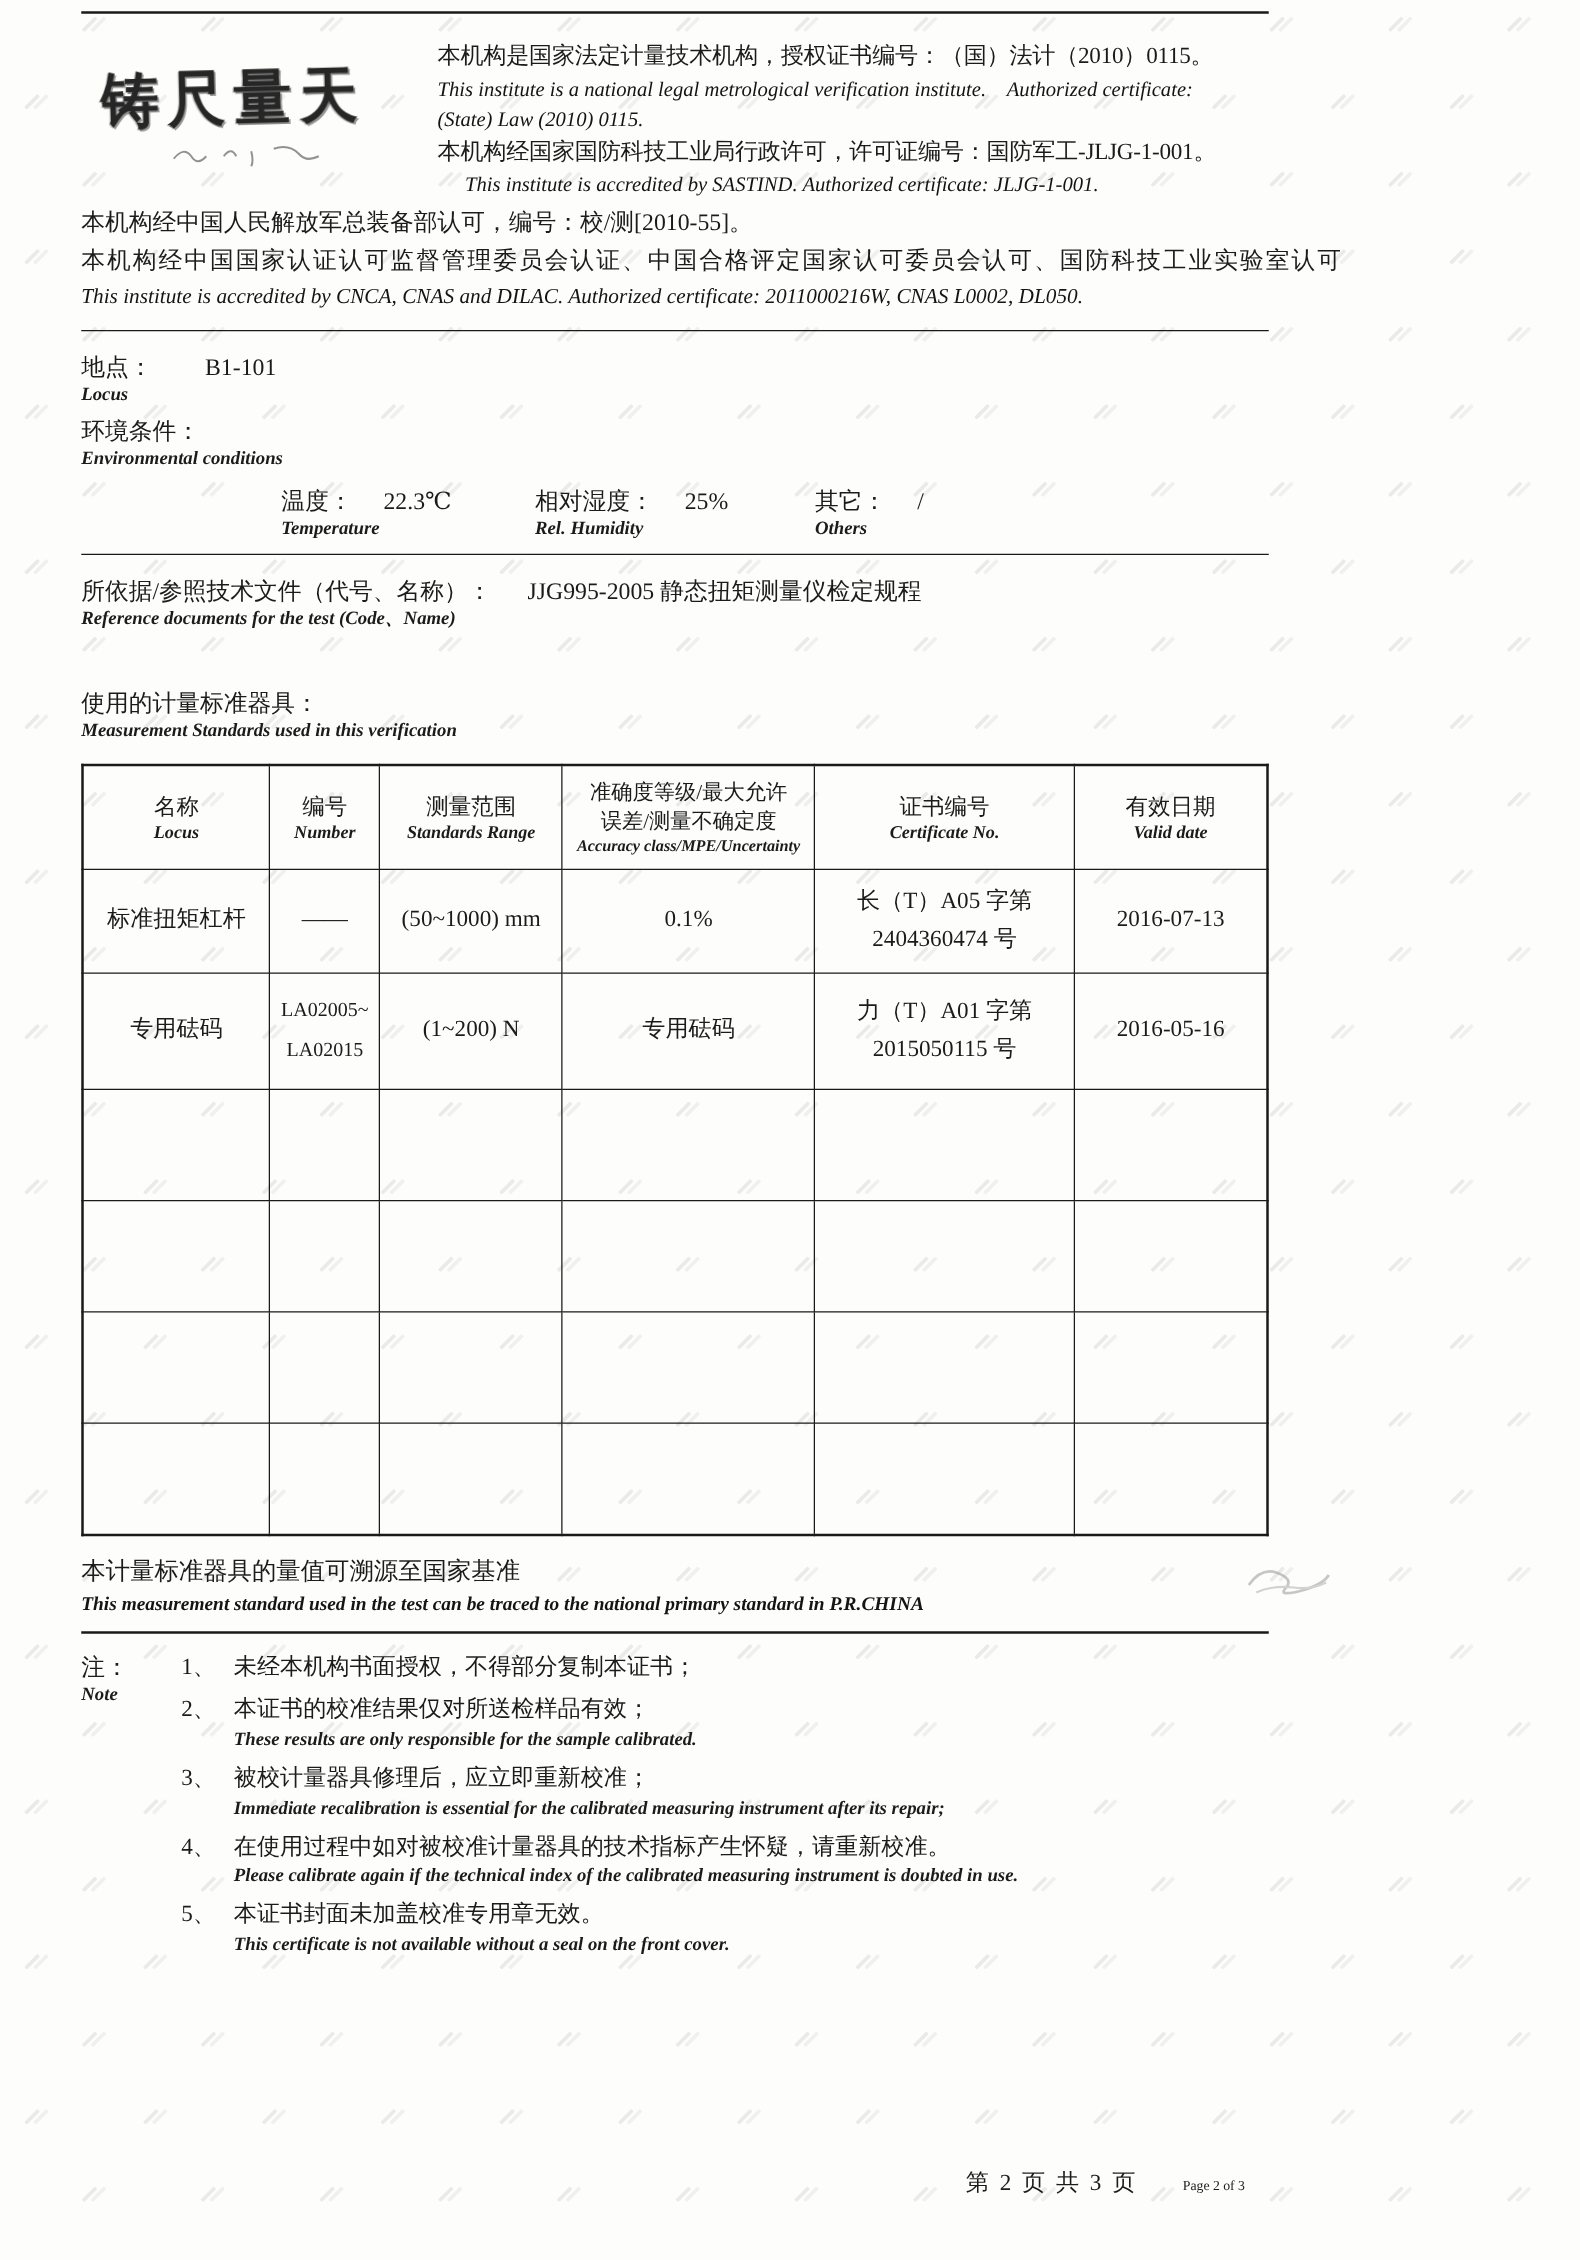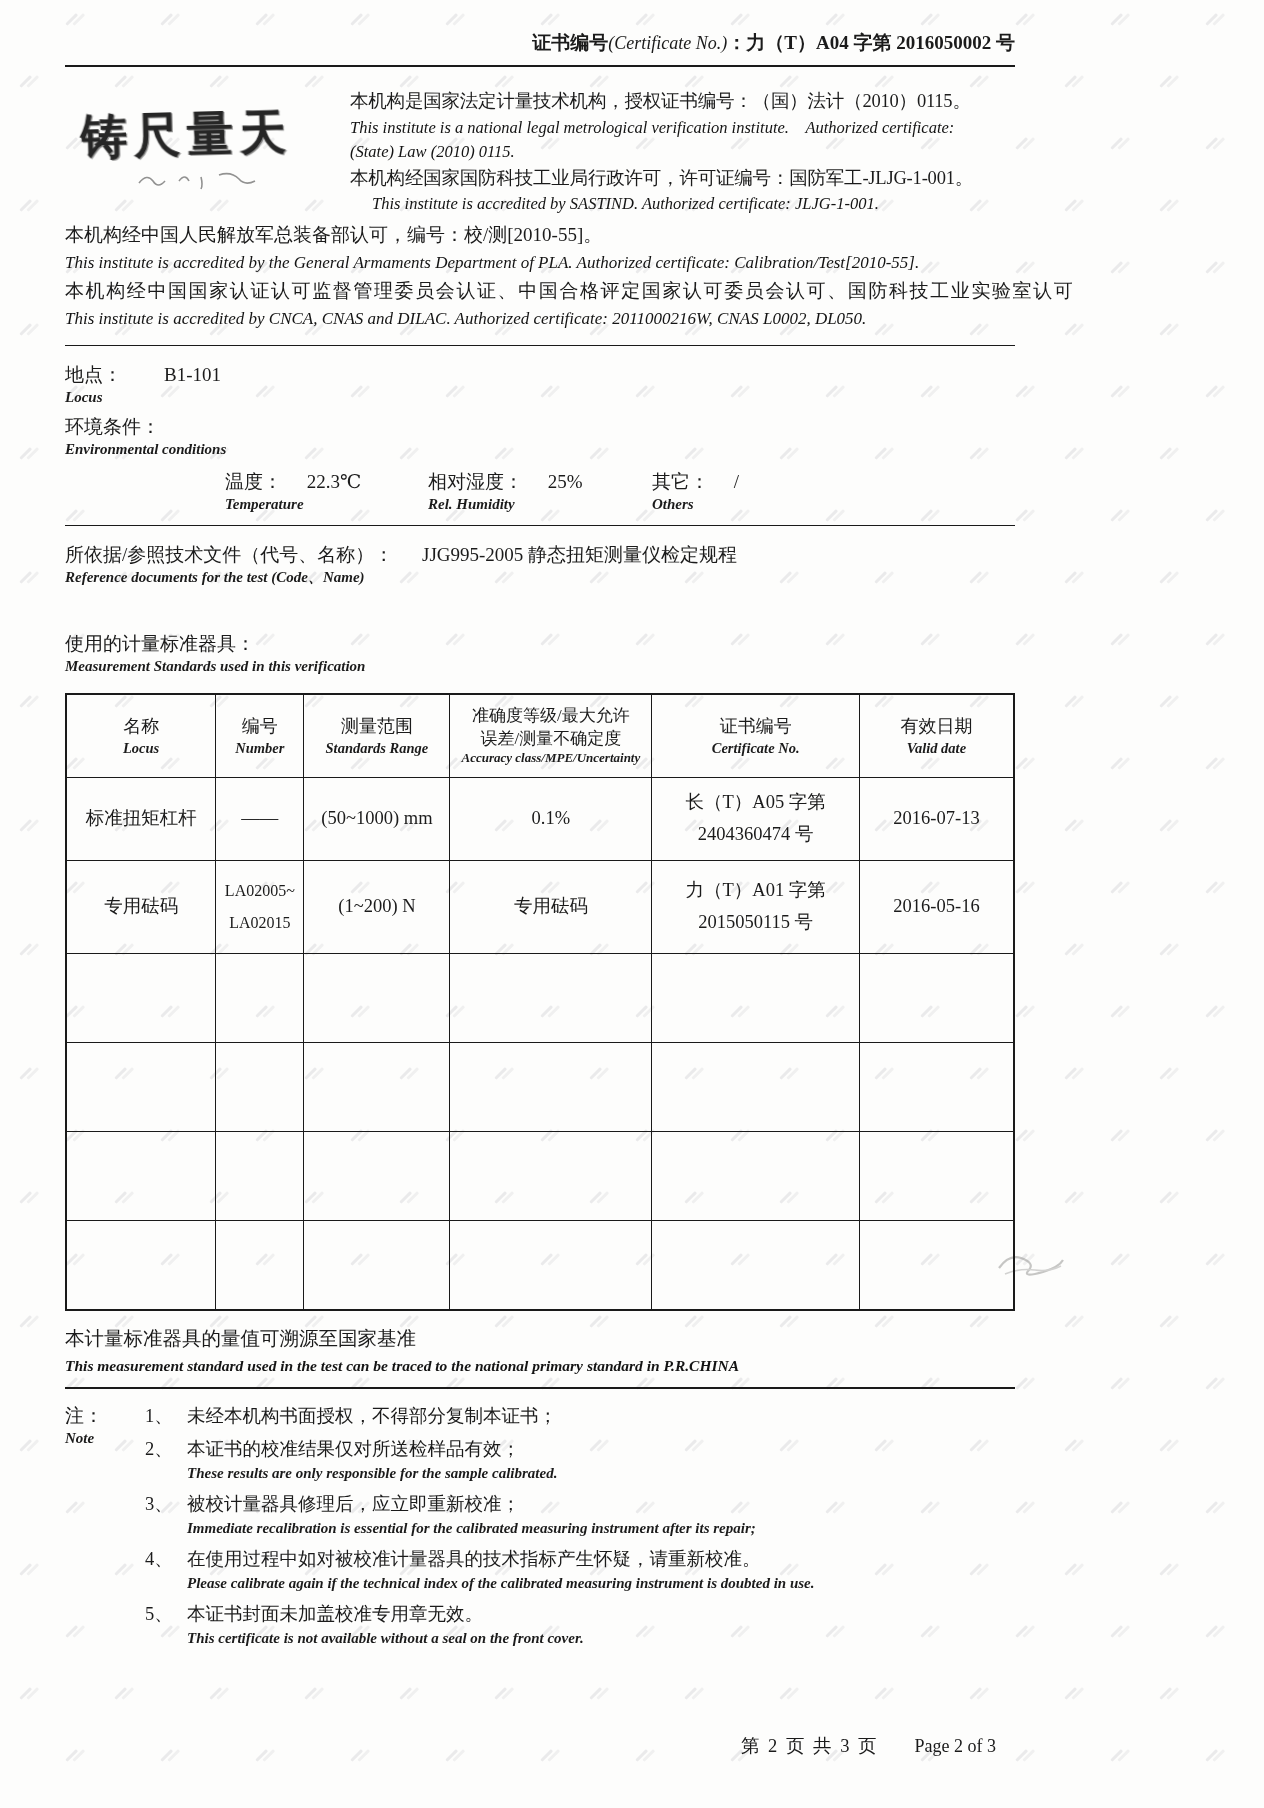--- a/index.html
+++ b/index.html
@@ -75,21 +75,21 @@
   .notes-label { width:80px; flex:none; }
   .notes-label .cn { font-size:19px; }
   .note-items { flex:1; }
   .note-item { margin-bottom:7px; }
   .note-line1 { display:flex; font-size:18.5px; line-height:1.45; }
   .note-num { width:42px; flex:none; }
   .note-en { margin-left:42px; font-style:italic; font-weight:bold; font-size:15px; line-height:1.4; }
 
   .footer { position:absolute; bottom:50px; right:268px; z-index:1; white-space:nowrap; }
   .footer .f-cn { font-size:18.5px; letter-spacing:2px; }
-  .footer .f-en { font-size:18px; margin-left:32px; }
+  .footer .f-en { font-size:11px; margin-left:32px; }
 
   .smudge { position:absolute; left:995px; top:1238px; z-index:1; opacity:.55; }
 </style>
 </head>
 <body>
 
 <div class="wm-layer">
     <div class="wm" style="left: 64px; top: 18px;"></div>
     <div class="wm" style="left: 159px; top: 18px;"></div>
     <div class="wm" style="left: 254px; top: 18px;"></div>
@@ -469,44 +469,40 @@
     <div class="wm" style="left: 1204px; top: 1754px;"></div>
   </div>
 
 <svg class="smudge" width="72" height="44" viewBox="0 0 72 44">
   <path d="M4 30 q10 -14 22 -10 q14 5 8 12 q-8 8 14 2 q16 -5 20 -12" fill="none" stroke="#9a9a98" stroke-width="2.2"></path>
   <path d="M10 36 q14 -6 30 -4 q14 2 26 -4" fill="none" stroke="#b0b0ae" stroke-width="1.6"></path>
 </svg>
 
 <div class="content">
 
-  <div class="cert-header">
-    <span>证书编号</span><span class="hdr-en">(Certificate No.)</span><span>：</span><span>力（T）A04 字第 2016050002 号</span>
-  </div>
   <hr class="rule">
 
   <div class="top-block">
     <div class="logo-box">
       <div class="calligraphy">铸尺量天</div>
       <svg class="logo-script" width="140" height="26" viewBox="0 0 140 26">
         <path d="M4 16 q8 -10 14 -2 q5 8 12 0 M44 14 q6 -8 10 0 M66 10 q2 8 0 12 M84 8 q12 -4 20 4 q6 7 16 2" fill="none" stroke="#4a4a4a" stroke-width="1.6" opacity=".8"></path>
       </svg>
     </div>
     <div class="acc-right">
       <span class="cn">本机构是国家法定计量技术机构，授权证书编号：（国）法计（2010）0115。</span>
       <span class="en">This institute is a national legal metrological verification institute.&nbsp;&nbsp;&nbsp;&nbsp;Authorized certificate:</span>
       <span class="en">(State) Law (2010) 0115.</span>
       <span class="cn">本机构经国家国防科技工业局行政许可，许可证编号：国防军工-JLJG-1-001。</span>
       <span class="en indent">This institute is accredited by SASTIND. Authorized certificate: JLJG-1-001.</span>
     </div>
   </div>
 
   <div class="acc-full">
     <span class="cn">本机构经中国人民解放军总装备部认可，编号：校/测[2010-55]。</span>
-    <span class="en">This institute is accredited by the General Armaments Department of PLA. Authorized certificate: Calibration/Test[2010-55].</span>
     <span class="cn justify">本机构经中国国家认证认可监督管理委员会认证、中国合格评定国家认可委员会认可、国防科技工业实验室认可</span>
     <span class="en">This institute is accredited by CNCA, CNAS and DILAC. Authorized certificate: 2011000216W, CNAS L0002, DL050.</span>
   </div>
 
   <hr class="rule2">
 
   <div class="pair-line">
     <span class="cn">地点：</span>
     <span class="cn val">B1-101</span>
   </div>

